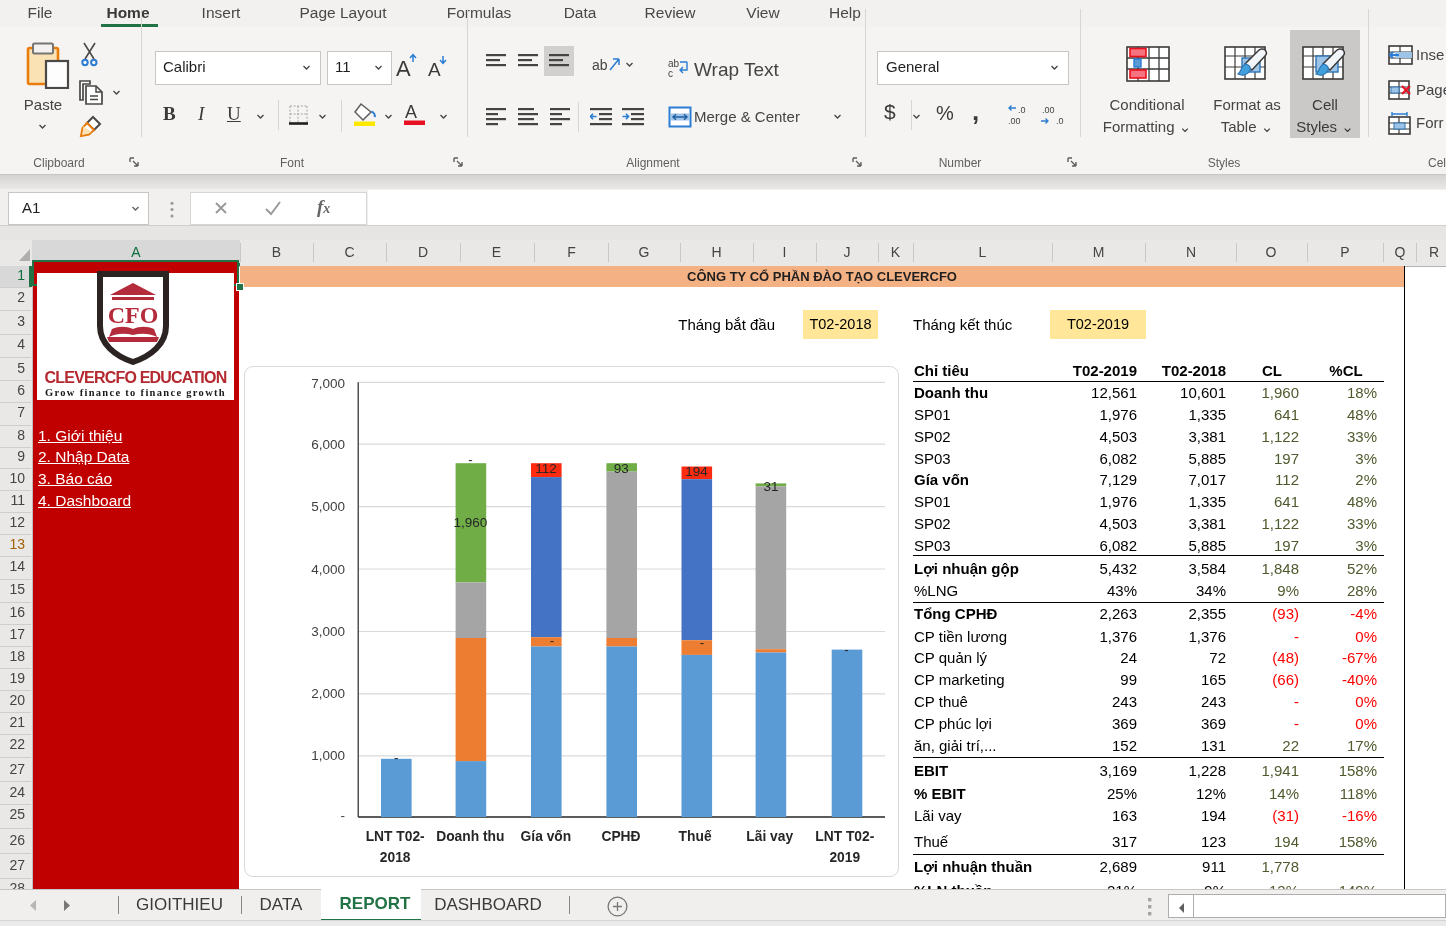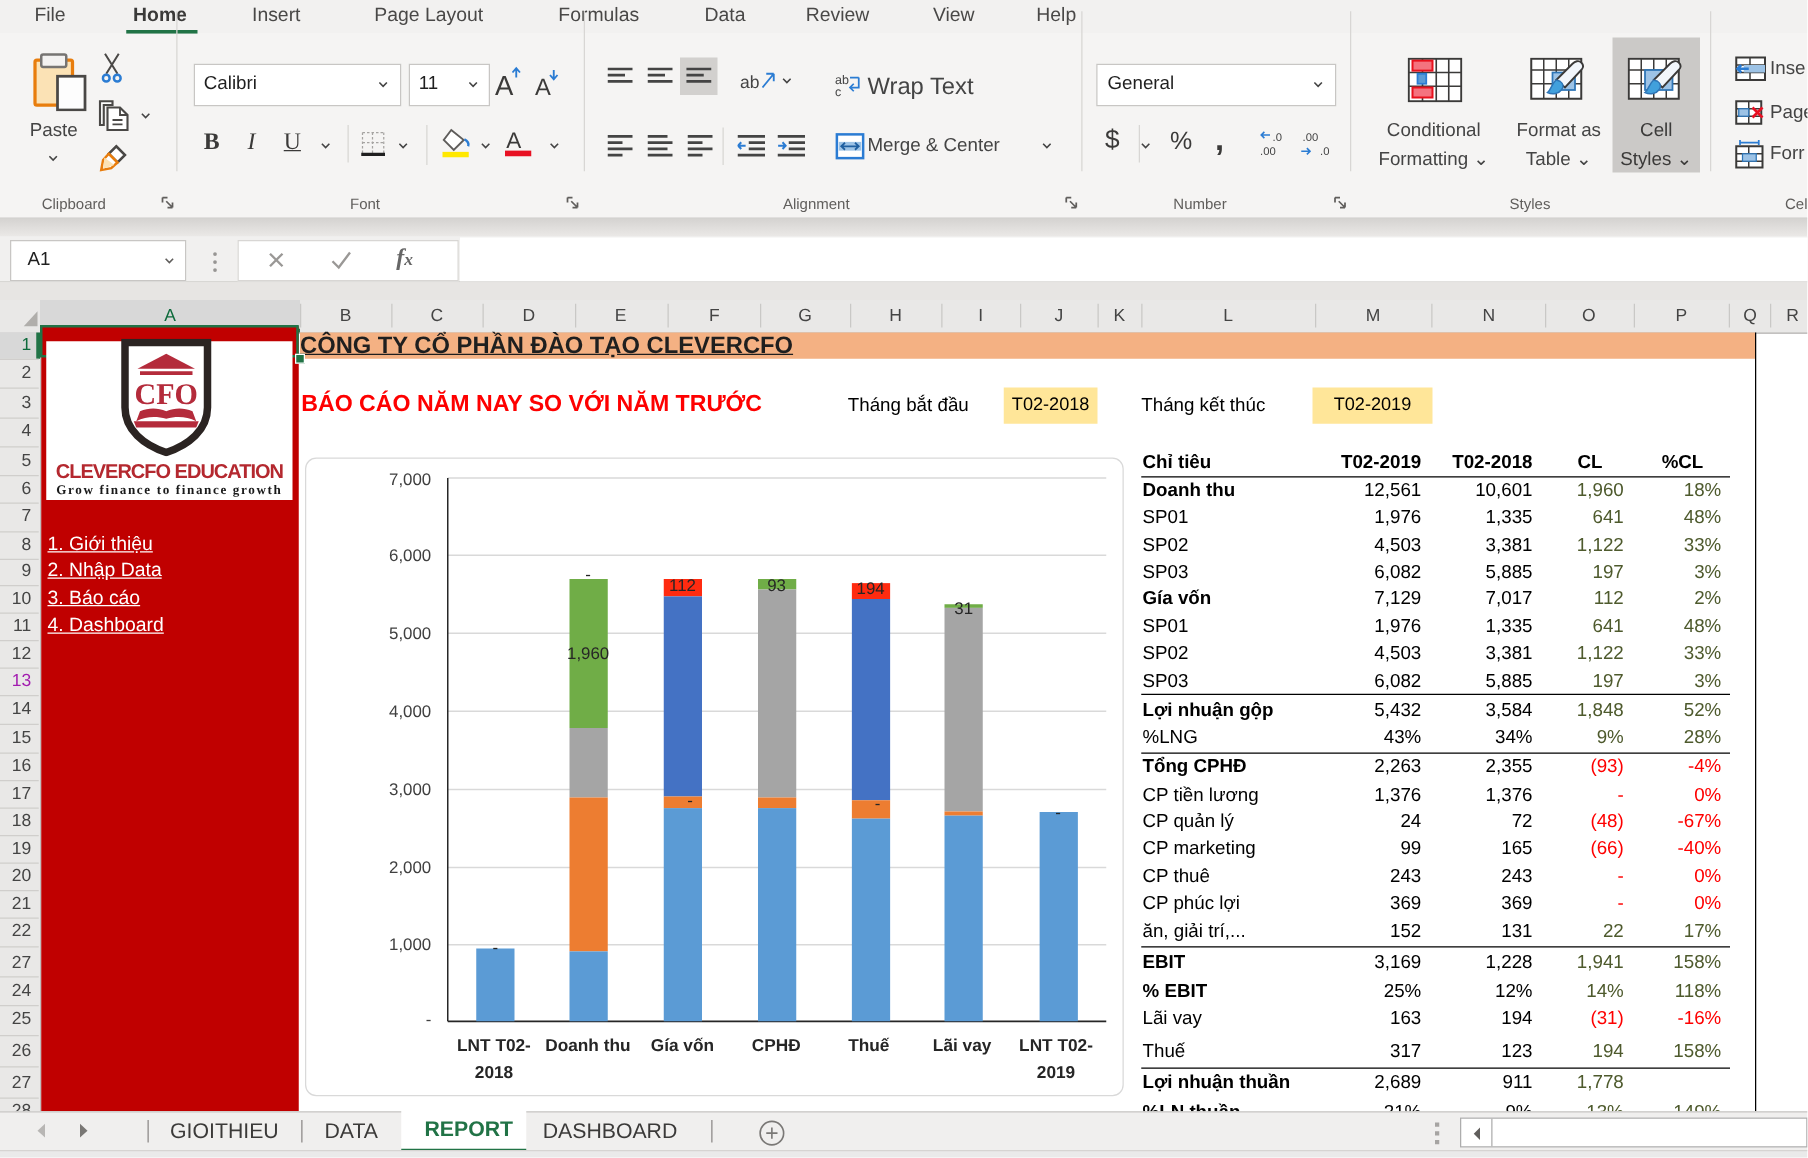--- a/index.html
+++ b/index.html
@@ -22,21 +22,21 @@
 #colhdr{left:0;top:240px;width:1446px;height:26px;background:#e9e8e7;border-bottom:1px solid #b5b3b1;}
 .colL{position:absolute;top:0;height:25px;line-height:25px;text-align:center;font-size:14px;color:#444;}
 .colsep{position:absolute;top:3px;width:1px;height:19px;background:#c9c8c6;}
 #rowhdr{left:0;top:266px;width:32px;height:623px;background:#e9e8e7;border-right:1px solid #c0bebc;}
 .rowL{position:absolute;right:7px;width:24px;text-align:right;font-size:14px;color:#444;}
 .rowsep{position:absolute;left:0;width:31px;height:1px;background:#d0cecc;}
 
 #redbar{left:33px;top:261px;width:206px;height:628px;background:#c00000;}
 #logo{left:37px;top:273px;width:197px;height:127px;background:#fff;}
 .slink{position:absolute;left:38px;color:#fff;font-size:15.5px;text-decoration:underline;}
-#orange{left:240px;top:266px;width:1164px;height:21px;background:#f4b183;font-weight:bold;font-size:19px;text-align:left;line-height:21px;color:#1f1f1f;text-decoration:underline;}
+#orange{left:240px;top:266px;width:1164px;height:21px;background:#f4b183;font-weight:bold;font-size:13px;text-align:center;line-height:21px;color:#1f1f1f;}
 #rightline{left:1404px;top:266px;width:1px;height:623px;background:#000;}
 
 #tabbar{left:0;top:889px;width:1446px;height:31px;background:#f0efee;border-top:1px solid #c8c6c4;}
 #statusbar{left:0;top:920px;width:1446px;height:6px;background:#eaeaea;border-top:1px solid #d6d4d2;}
 .stab{position:absolute;top:0;height:30px;line-height:30px;font-size:17px;color:#3b3a39;text-align:center;}
 .ssep{position:absolute;top:6px;width:1px;height:18px;background:#8a8886;}
 
 .tl{position:absolute;left:914px;font-size:15px;color:#000;white-space:nowrap;transform:translateY(-50%);}
 .tn{position:absolute;font-size:15px;color:#000;white-space:nowrap;transform:translateY(-50%);text-align:right;}
 .bold{font-weight:bold;}
@@ -410,21 +410,21 @@
 <div class="rowL" style="top:47px;color:#444">3</div>
 <div class="rowL" style="top:70px;color:#444">4</div>
 <div class="rowL" style="top:94px;color:#444">5</div>
 <div class="rowL" style="top:116px;color:#444">6</div>
 <div class="rowL" style="top:138px;color:#444">7</div>
 <div class="rowL" style="top:161px;color:#444">8</div>
 <div class="rowL" style="top:182px;color:#444">9</div>
 <div class="rowL" style="top:204px;color:#444">10</div>
 <div class="rowL" style="top:226px;color:#444">11</div>
 <div class="rowL" style="top:248px;color:#444">12</div>
-<div class="rowL" style="top:270px;color:#a21caf">13</div>
+<div class="rowL" style="top:270px;color:#a16207">13</div>
 <div class="rowL" style="top:292px;color:#444">14</div>
 <div class="rowL" style="top:315px;color:#444">15</div>
 <div class="rowL" style="top:338px;color:#444">16</div>
 <div class="rowL" style="top:360px;color:#444">17</div>
 <div class="rowL" style="top:382px;color:#444">18</div>
 <div class="rowL" style="top:404px;color:#444">19</div>
 <div class="rowL" style="top:426px;color:#444">20</div>
 <div class="rowL" style="top:448px;color:#444">21</div>
 <div class="rowL" style="top:470px;color:#444">22</div>
 <div class="rowL" style="top:495px;color:#444">27</div>
@@ -474,21 +474,20 @@
 <text x="38" y="52" text-anchor="middle" font-size="24" font-weight="bold" fill="#b42b3b" font-family="Liberation Serif,serif">CFO</text>
 <path d="M14 66c8-4 16-4 24-2 8-2 16-2 24 2l-3-8c-7-3-14-3-21 0-7-3-14-3-21 0z" fill="#b42b3b"></path>
 <path d="M12 66h52l-2 5H14z" fill="#b42b3b"></path>
 </svg></div>
 <div class="abs" style="left:37px;top:369px;width:197px;text-align:center;font-size:16px;font-weight:bold;color:#b4282f;white-space:nowrap;letter-spacing:-0.8px">CLEVERCFO EDUCATION</div>
 <div class="abs" style="left:37px;top:387px;width:197px;text-align:center;font-size:10.5px;font-weight:bold;color:#1a1a1a;font-family:Liberation Serif,serif;letter-spacing:1.3px">Grow finance to finance growth</div>
 <div class="slink" style="top:427px">1. Giới thiệu</div>
 <div class="slink" style="top:448px">2. Nhập Data</div>
 <div class="slink" style="top:470px">3. Báo cáo</div>
 <div class="slink" style="top:492px">4. Dashboard</div>
-<div class="abs" style="left:241px;top:312px;font-size:18.5px;font-weight:bold;color:#fe0000">BÁO CÁO NĂM NAY SO VỚI NĂM TRƯỚC</div>
 <div class="abs" style="left:620px;top:316px;width:155px;text-align:right;font-size:15px;color:#000">Tháng bắt đầu</div>
 <div class="abs" style="left:803px;top:310px;width:75px;height:29px;background:#ffe699;text-align:center;line-height:29px;font-size:14.5px;color:#000">T02-2018</div>
 <div class="abs" style="left:913px;top:316px;font-size:15px;color:#000">Tháng kết thúc</div>
 <div class="abs" style="left:1050px;top:310px;width:96px;height:29px;background:#ffe699;text-align:center;line-height:29px;font-size:14.5px;color:#000">T02-2019</div>
 
 <div class="abs" style="left:244px;top:366px;width:655px;height:511px;background:#fff;border:1.5px solid #d9d9d9;border-radius:9px;box-sizing:border-box"></div>
 <svg class="abs" style="left:244px;top:366px" width="655" height="511" font-family="Liberation Sans,sans-serif">
 
 <line x1="114.19999999999999" y1="16.3" x2="641" y2="16.3" stroke="#d9d9d9" stroke-width="1.2"></line>
 <line x1="114.19999999999999" y1="78.2" x2="641" y2="78.2" stroke="#d9d9d9" stroke-width="1.2"></line>

